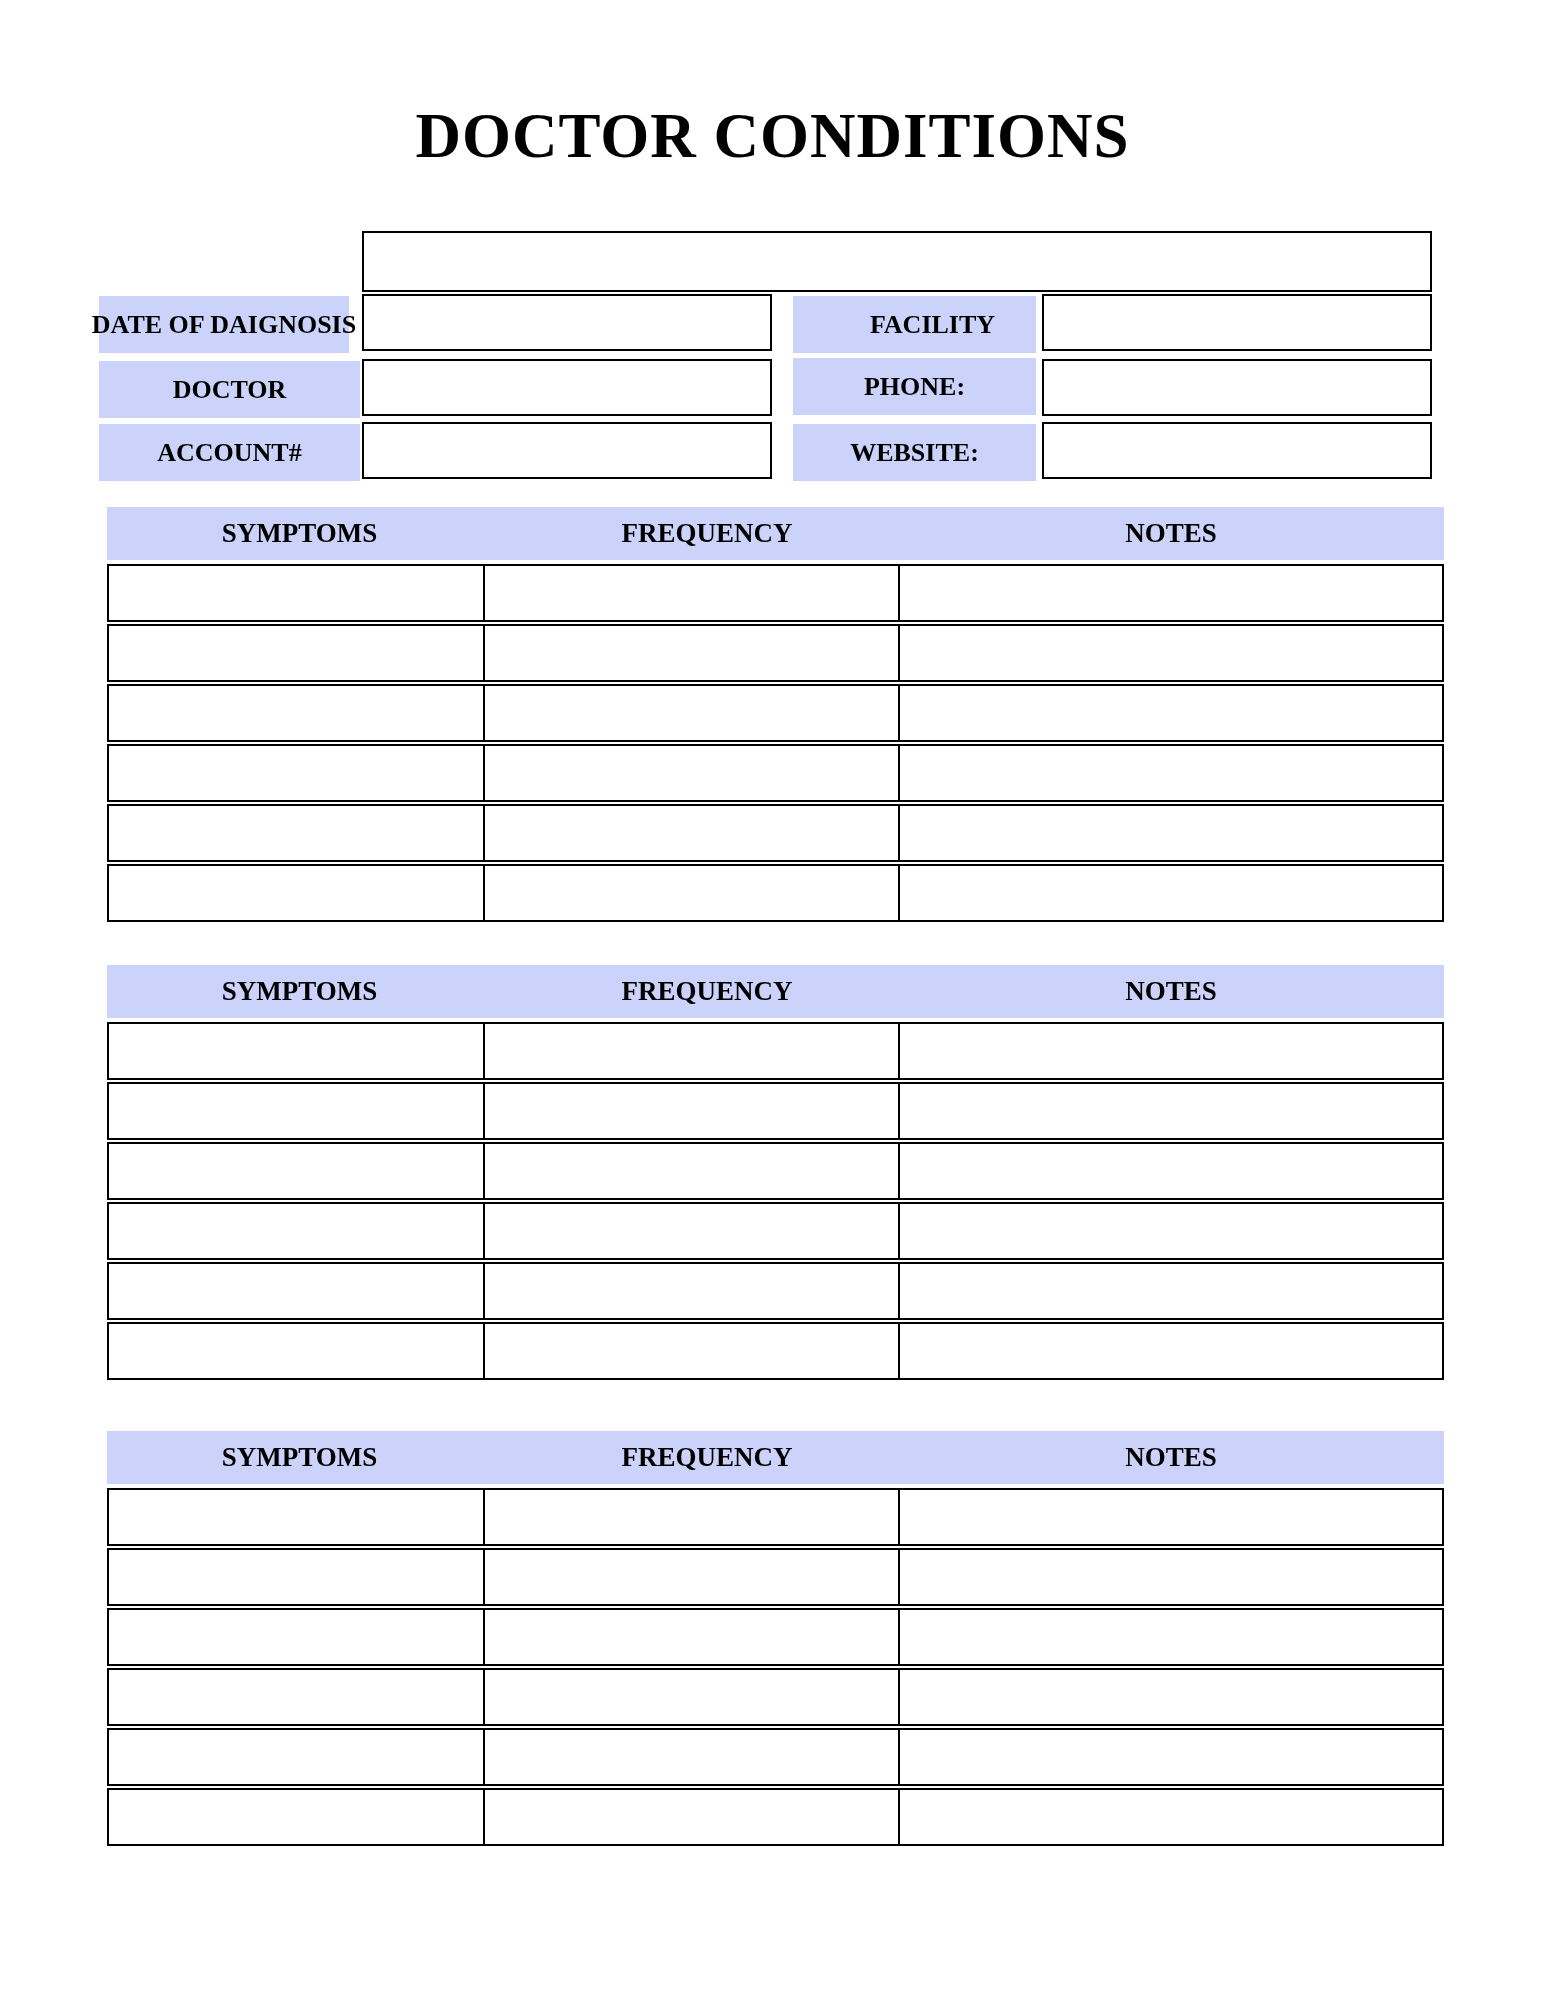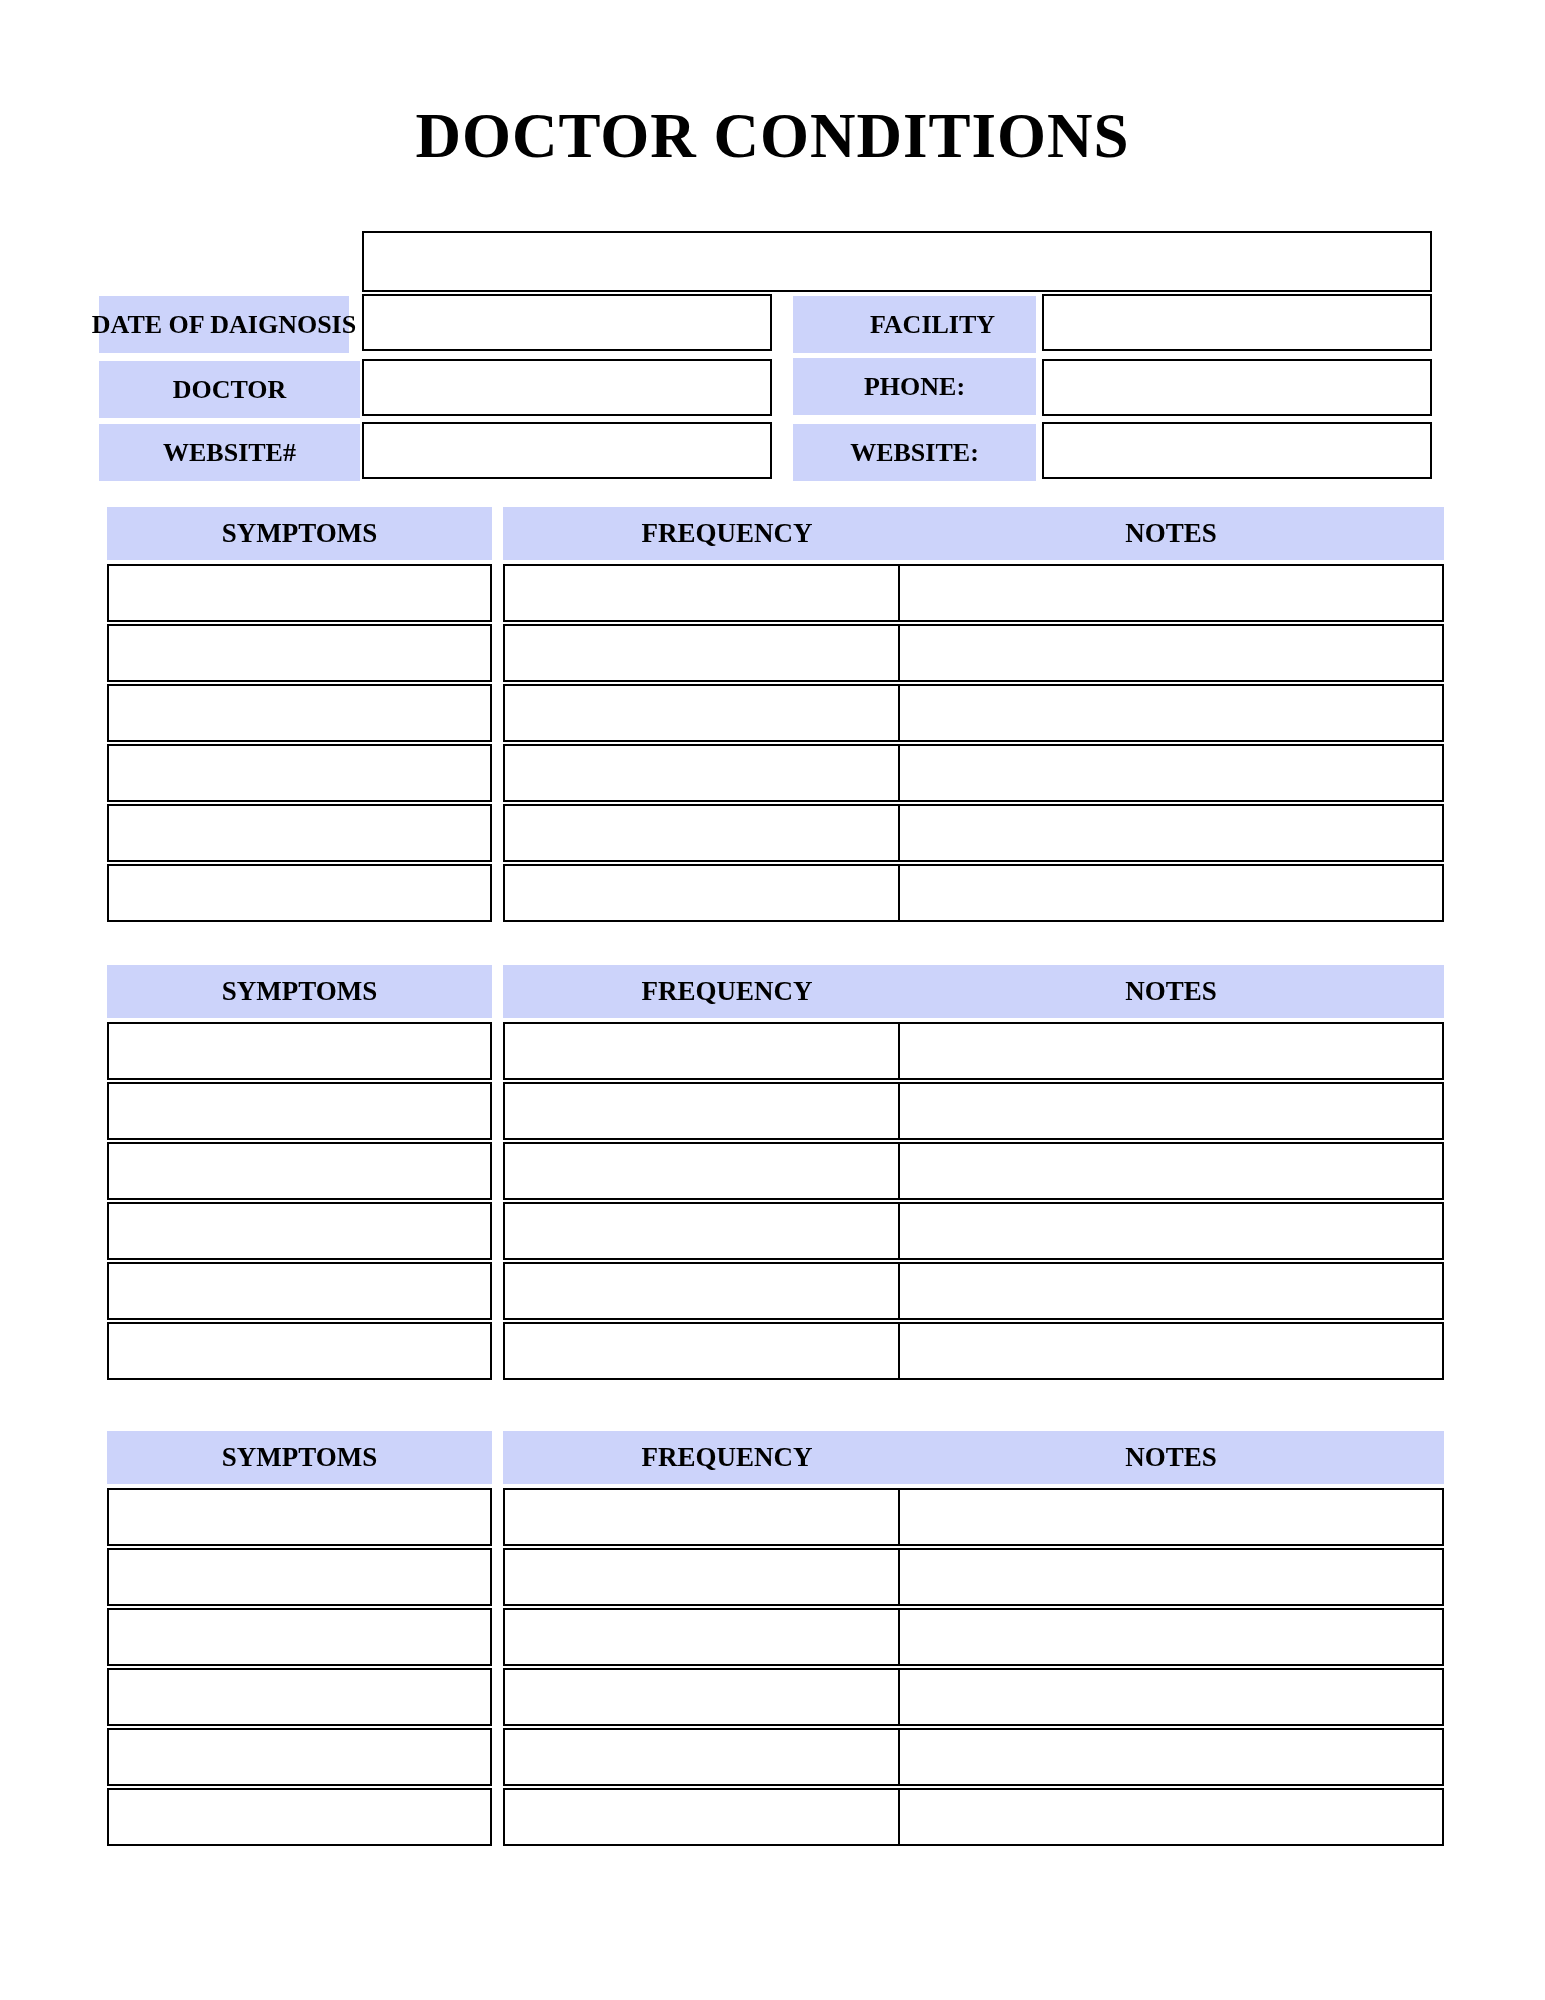--- a/index.html
+++ b/index.html
@@ -73,21 +73,21 @@
     top:57px;
   }
   .cell{
     height:58px;
     border:2px solid var(--border);
     background:#ffffff;
     margin-bottom:2px;
   }
   
   .c1{ left:0;    width:385px; }
-  .c2{ left:396px; width:448px; }
+  .c2{ left:376px; width:448px; }
   .c3{ left:791px; width:546px; }
   
   .t1{ top:507px; }
   .t2{ top:965px; }
   .t3{ top:1431px; }
 </style>
 </head>
 <body>
 
 <div class="page">
@@ -99,21 +99,21 @@
   <div class="flabel" style="left:99px; top:296px; width:250px;">DATE OF DAIGNOSIS</div>
   <input class="finput" style="left: 362px; top: 294px; width: 410px;" type="text" value="">
   <div class="flabel" style="left:793px; top:296px; width:243px;padding-left:36px;">FACILITY</div>
   <input class="finput" style="left: 1042px; top: 294px; width: 390px;" type="text" value="">
 
   <div class="flabel" style="left:99px; top:361px; width:261px;">DOCTOR</div>
   <input class="finput" style="left: 362px; top: 359px; width: 410px;" type="text" value="">
   <div class="flabel" style="left:793px; top:358px; width:243px;">PHONE:</div>
   <input class="finput" style="left: 1042px; top: 359px; width: 390px;" type="text" value="">
 
-  <div class="flabel" style="left:99px; top:424px; width:261px;">WEBSITE#</div>
+  <div class="flabel" style="left:99px; top:424px; width:261px;">ACCOUNT#</div>
   <input class="finput" style="left: 362px; top: 422px; width: 410px;" type="text" value="">
   <div class="flabel" style="left:793px; top:424px; width:243px;">WEBSITE:</div>
   <input class="finput" style="left: 1042px; top: 422px; width: 390px;" type="text" value="">
 
   <div class="table t1">
     <div class="thead-cell c1">SYMPTOMS</div>
     <div class="thead-cell c2">FREQUENCY</div>
     <div class="thead-cell c3">NOTES</div>
     <div class="col-rows c1">
       <div class="cell"></div>

